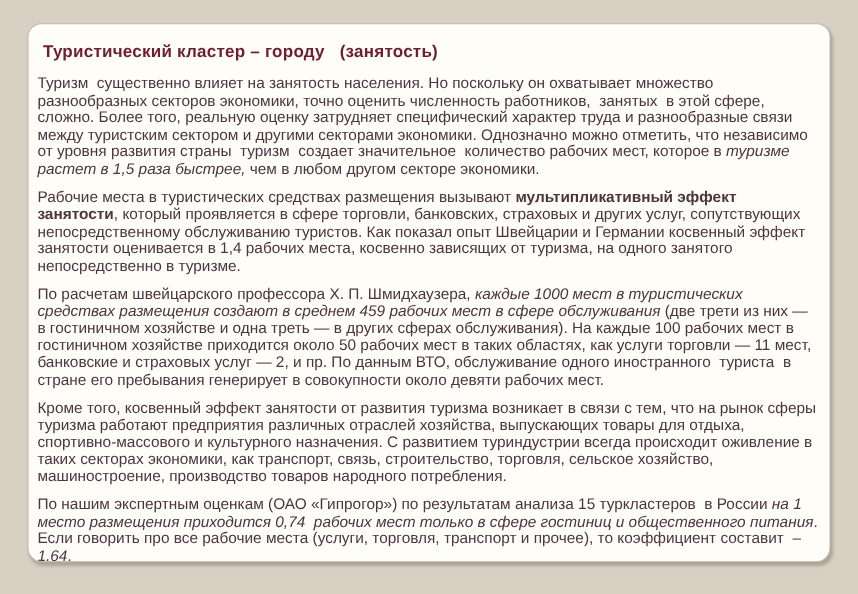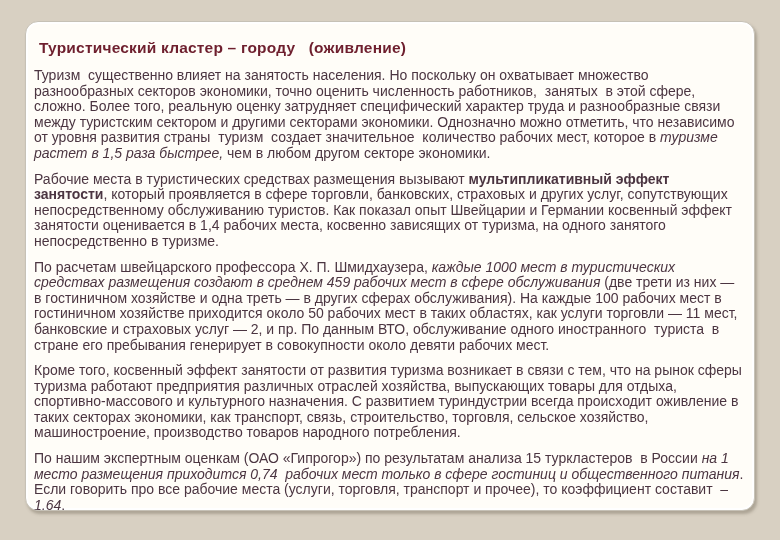--- a/index.html
+++ b/index.html
@@ -46,21 +46,21 @@
     white-space:pre-wrap;
   }
   .para:first-child{margin-top:11px;}
   .para .b{font-weight:bold;}
   .para .i{font-style:italic;}
 </style>
 </head>
 <body>
 
 <div class="slide-card">
-  <h1 class="slide-title">Туристический кластер – городу   (оживление)</h1>
+  <h1 class="slide-title">Туристический кластер – городу   (занятость)</h1>
   <div class="slide-body">
       <p class="para"><span>Туризм  существенно влияет на занятость населения. Но поскольку он охватывает множество разнообразных секторов экономики, точно оценить численность работников,  занятых  в этой сфере, сложно. Более того, реальную оценку затрудняет специфический характер труда и разнообразные связи между туристским сектором и другими секторами экономики. Однозначно можно отметить, что независимо от уровня развития страны  туризм  создает значительное  количество рабочих мест, которое в </span><span class="i">туризме растет в 1,5 раза быстрее,</span><span> чем в любом другом секторе экономики.</span></p>
       <p class="para"><span>Рабочие места в туристических средствах размещения вызывают </span><span class="b">мультипликативный эффект занятости</span><span>, который проявляется в сфере торговли, банковских, страховых и других услуг, сопутствующих непосредственному обслуживанию туристов. Как показал опыт Швейцарии и Германии косвенный эффект занятости оценивается в 1,4 рабочих места, косвенно зависящих от туризма, на одного занятого непосредственно в туризме.</span></p>
       <p class="para"><span>По расчетам швейцарского профессора Х. П. Шмидхаузера, </span><span class="i">каждые 1000 мест в туристических средствах размещения создают в среднем 459 рабочих мест в сфере обслуживания</span><span> (две трети из них — в гостиничном хозяйстве и одна треть — в других сферах обслуживания). На каждые 100 рабочих мест в гостиничном хозяйстве приходится около 50 рабочих мест в таких областях, как услуги торговли — 11 мест, банковские и страховых услуг — 2, и пр. По данным ВТО, обслуживание одного иностранного  туриста  в стране его пребывания генерирует в совокупности около девяти рабочих мест.</span></p>
       <p class="para"><span>Кроме того, косвенный эффект занятости от развития туризма возникает в связи с тем, что на рынок сферы туризма работают предприятия различных отраслей хозяйства, выпускающих товары для отдыха, спортивно-массового и культурного назначения. С развитием туриндустрии всегда происходит оживление в таких секторах экономики, как транспорт, связь, строительство, торговля, сельское хозяйство, машиностроение, производство товаров народного потребления.</span></p>
       <p class="para"><span>По нашим экспертным оценкам (ОАО «Гипрогор») по результатам анализа 15 туркластеров  в России </span><span class="i">на 1 место размещения приходится 0,74  рабочих мест только в сфере гостиниц и общественного питания</span><span>. Если говорить про все рабочие места (услуги, торговля, транспорт и прочее), то коэффициент составит  – </span><span class="i">1,64</span><span>.</span></p>
     </div>
 </div>
 
 </body></html>

